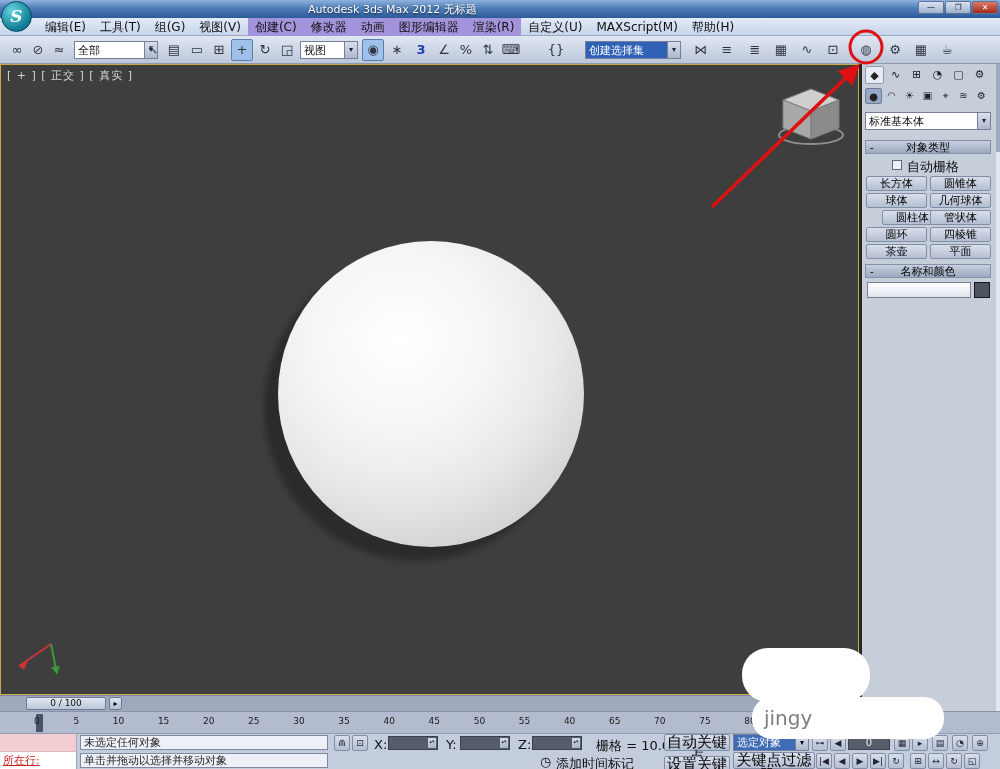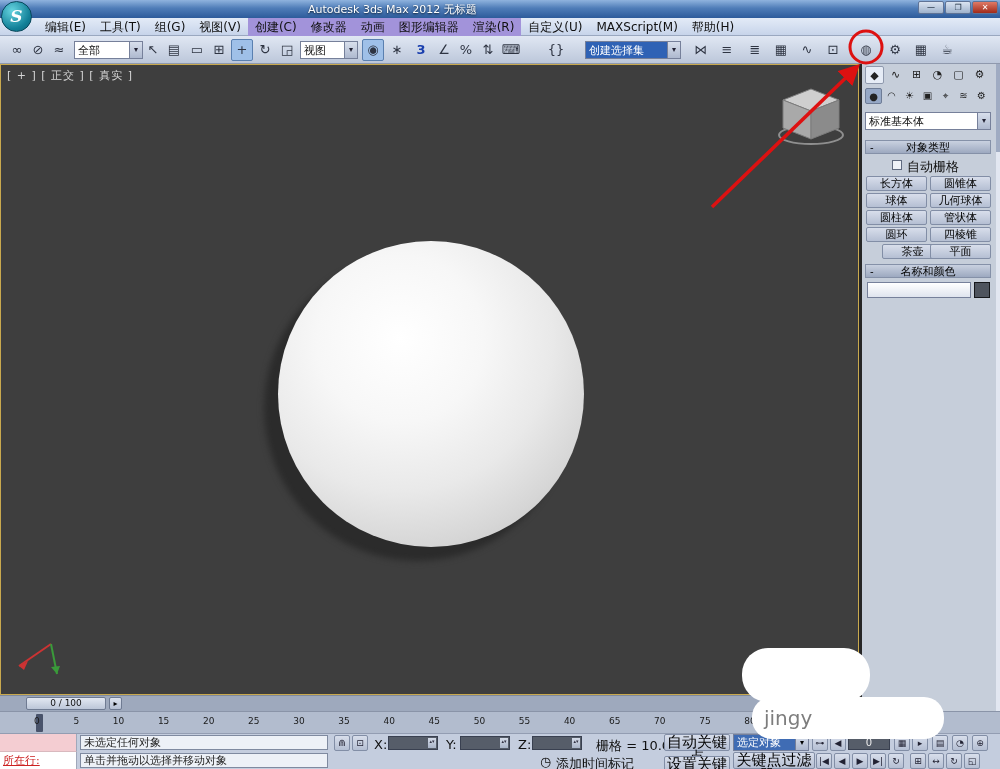--- a/index.html
+++ b/index.html
@@ -137,21 +137,21 @@
     <span class="mi hl">渲染(R)</span>
     <span class="mi">自定义(U)</span>
     <span class="mi">MAXScript(M)</span>
     <span class="mi">帮助(H)</span>
   </div>
 
   <div class="p toolbar">
     <span class="tbi" style="left:6px">∞</span>
     <span class="tbi" style="left:27px">⊘</span>
     <span class="tbi" style="left:48px">≈</span>
-    <div class="tb-dd" style="left:74px;width:69px">
+    <div class="tb-dd" style="left:74px;width:84px">
       <span class="val">全部</span>
       <span class="arr">▾</span>
     </div>
     <span class="tbi" style="left:142px">↖</span>
     <span class="tbi" style="left:163px">▤</span>
     <span class="tbi" style="left:186px">▭</span>
     <span class="tbi" style="left:208px">⊞</span>
     <span class="tbi act" style="left:231px">+</span>
     <span class="tbi" style="left:254px">↻</span>
     <span class="tbi" style="left:276px">◲</span>
@@ -227,25 +227,25 @@
       <span class="rmin">-</span>
       <span>对象类型</span>
     </div>
     <span class="chk" style="left:30px;top:96px"></span>
     <span class="lbl" style="left:45px;top:94px">自动栅格</span>
 
     <span class="obtn" style="left:4px;top:112px">长方体</span>
     <span class="obtn" style="left:68px;top:112px">圆锥体</span>
     <span class="obtn" style="left:4px;top:129px">球体</span>
     <span class="obtn" style="left:68px;top:129px">几何球体</span>
-    <span class="obtn" style="left:4px;top:146px">圆柱体</span>
+    <span class="obtn" style="left:20px;top:146px">圆柱体</span>
     <span class="obtn" style="left:68px;top:146px">管状体</span>
     <span class="obtn" style="left:4px;top:163px">圆环</span>
     <span class="obtn" style="left:68px;top:163px">四棱锥</span>
-    <span class="obtn" style="left:20px;top:180px">茶壶</span>
+    <span class="obtn" style="left:4px;top:180px">茶壶</span>
     <span class="obtn" style="left:68px;top:180px">平面</span>
 
     <div class="roll" style="top:200px">
       <span class="rmin">-</span>
       <span>名称和颜色</span>
     </div>
     <div class="namefld"></div>
     <div class="swatch"></div>
   </div>
   <div class="p pscroll"></div>

